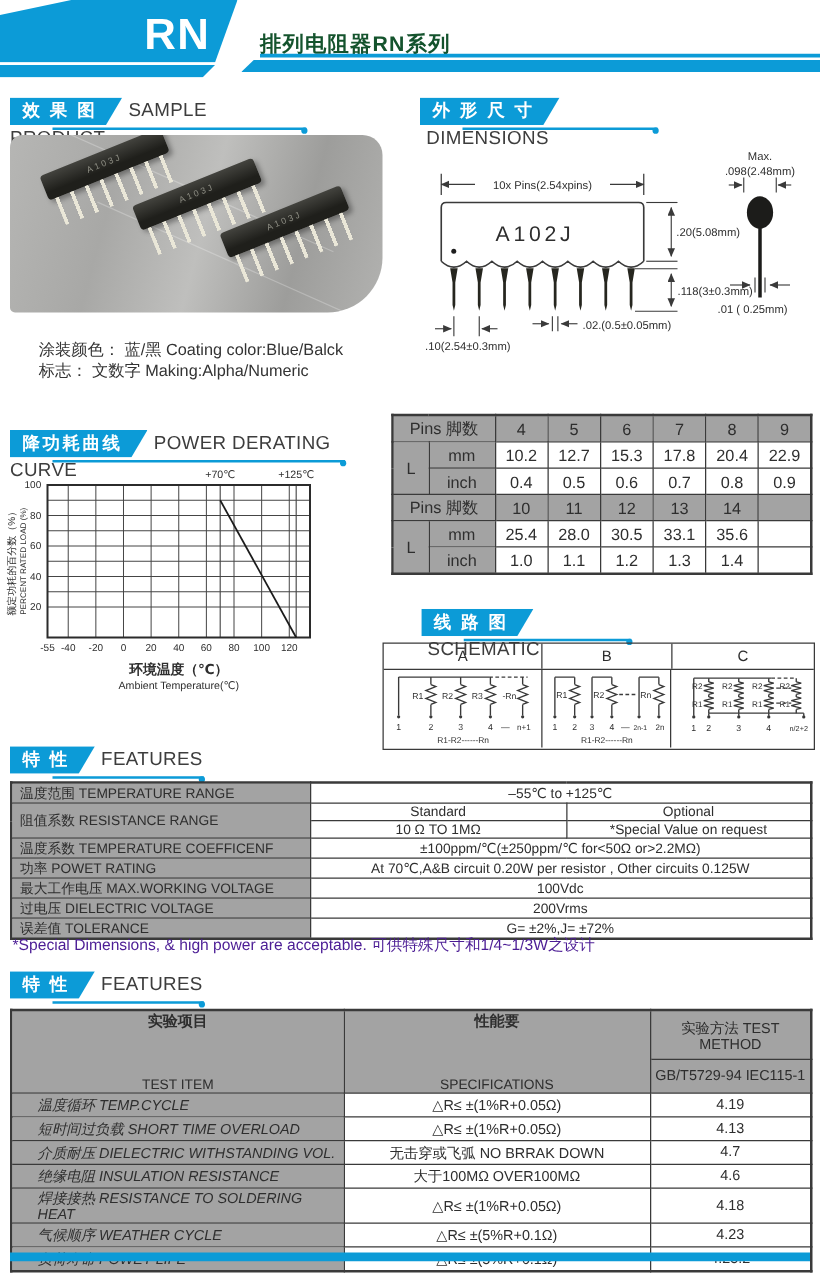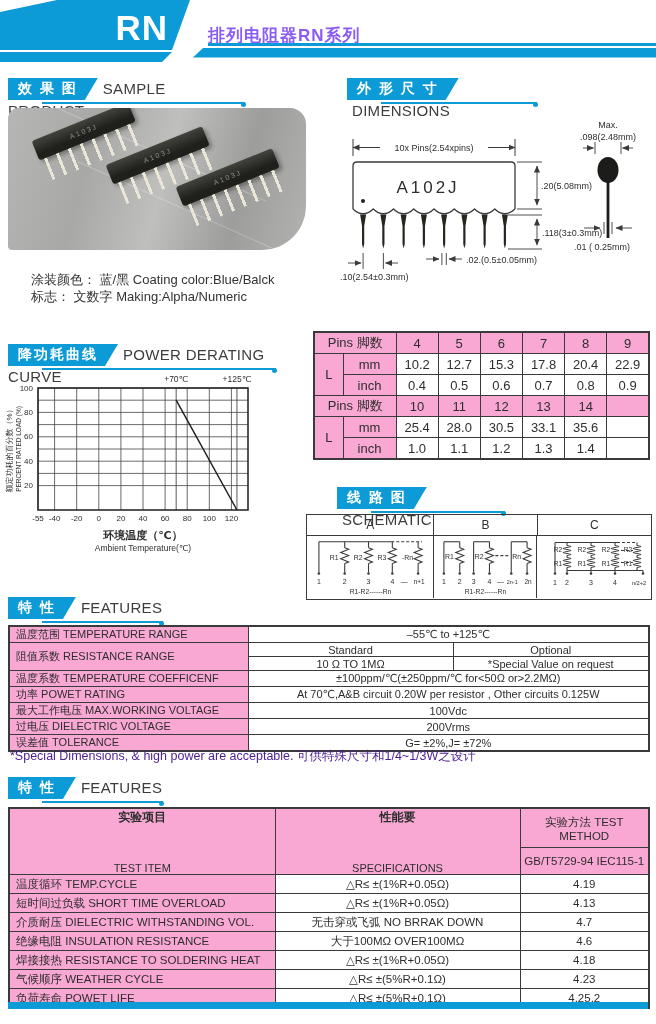--- a/index.html
+++ b/index.html
@@ -3,21 +3,21 @@
 <meta charset="utf-8">
 <style>
   html,body{margin:0;padding:0;background:#fff;}
   #page{position:relative;width:656px;height:1024px;background:#fff;overflow:hidden;
         font-family:"Liberation Sans","DejaVu Sans",sans-serif;color:#2e2e2e;}
   
   .banner{position:absolute;left:0;top:0;width:200px;height:50px;background:#0c9bd7;
           clip-path:polygon(0 12px,57px 0,190px 0,172px 50px,0 50px);}
   .banner .logo{position:absolute;left:0;top:8px;width:168px;text-align:right;
           color:#fff;font-size:35px;font-weight:bold;letter-spacing:1px;line-height:40px;}
-  .hdr-title{position:absolute;left:208px;top:24px;font-size:17px;font-weight:bold;color:#8b5cf6;letter-spacing:1px;}
+  .hdr-title{position:absolute;left:208px;top:24px;font-size:17px;font-weight:bold;color:#14532d;letter-spacing:1px;}
   .hdr-thin{position:absolute;left:208px;top:43px;width:448px;height:2.5px;background:#0c9bd7;}
   .hdr-bar-r{position:absolute;left:193px;top:48px;width:463px;height:9.5px;background:#0c9bd7;
              clip-path:polygon(10px 0,100% 0,100% 100%,0 100%);}
   .hdr-bar-l{position:absolute;left:0;top:52px;width:172px;height:10px;background:#0c9bd7;
              clip-path:polygon(0 0,100% 0,calc(100% - 10px) 100%,0 100%);}
   
   .sec{position:absolute;height:22px;}
   .sec .zh{display:inline-block;background:#0c9bd7;color:#fff;font-weight:bold;font-size:14px;
            line-height:21px;padding:0 20px 1px 10px;letter-spacing:2px;
            clip-path:polygon(0 0,100% 0,calc(100% - 13px) 100%,0 100%);}
@@ -34,29 +34,29 @@
              border-radius:3px;display:flex;align-items:center;justify-content:center;
              box-shadow:2px 3px 4px rgba(0,0,0,.35);}
   .sip .lbl{color:#8d8d83;font-size:7px;letter-spacing:2px;}
   .sip .pins{height:23px;width:93px;margin-left:5px;
              background:repeating-linear-gradient(90deg,#eae7d8 0 3px,rgba(0,0,0,0) 3px 12.8px);}
   .coat{position:absolute;left:31px;top:271px;font-size:13px;line-height:17px;color:#333;}
   
   table.tbl{border-collapse:collapse;table-layout:fixed;position:absolute;}
   table.tbl td{border:1px solid #3a3a3a;text-align:center;overflow:hidden;padding:0 2px;}
   table.tbl{border:2px solid #3a3a3a;}
-  .hc{background:#f9a8d4;}
+  .hc{background:#a3a3a3;}
   .rating-tbl{left:313px;top:331px;width:337px;height:124px;font-size:13px;}
   .rating-tbl td{height:20px;}
   .feat-tbl{left:8px;top:625px;width:640px;height:110px;font-size:11px;}
   .feat-tbl td{height:13px;}
   .feat-tbl td.lbl{text-align:left;padding-left:6px;}
   .test-tbl{left:8px;top:807px;width:640px;font-size:11.5px;}
   .test-tbl td{height:18px;}
-  .test-tbl td.lbl{text-align:left;padding-left:6px;}
+  .test-tbl td.lbl{text-align:left;padding-left:20px;font-style:italic;}
   .test-tbl .zh{font-weight:bold;font-size:12px;}
   .test-tbl .en{font-size:11px;margin-top:36px;}
   .note{position:absolute;left:10px;top:748px;font-size:12.5px;color:#4c1d95;}
   
   .schem{position:absolute;left:306px;top:514px;width:344px;height:84px;border:1.5px solid #3a3a3a;}
   .schem-head{display:flex;height:20px;border-bottom:1px solid #3a3a3a;}
   .schem-head div{font-size:12px;text-align:center;line-height:20px;}
   .schem-body{display:flex;height:62px;}
   .sa{width:127px;border-right:1px solid #3a3a3a;}
   .sb{width:103px;border-right:1px solid #3a3a3a;}
@@ -81,21 +81,21 @@
   <div class="hdr-thin"></div>
   <div class="hdr-bar-r"></div>
   <div class="hdr-bar-l"></div>
 
   <div class="sec" style="left:8px;top:78px;width:237px;">
     <span class="zh">效 果 图</span><span class="en">SAMPLE PRODUCT</span>
     <div class="rule">
         <i></i>
       </div>
   </div>
-  <div class="sec" style="left:347px;top:78px;width:190px;">
+  <div class="sec" style="left:336px;top:78px;width:190px;">
     <span class="zh">外 形 尺 寸</span><span class="en">DIMENSIONS</span>
     <div class="rule">
         <i></i>
       </div>
   </div>
   <div class="sec" style="left:337px;top:487px;width:168px;">
     <span class="zh">线 路 图</span><span class="en">SCHEMATIC</span>
     <div class="rule">
         <i></i>
       </div>

